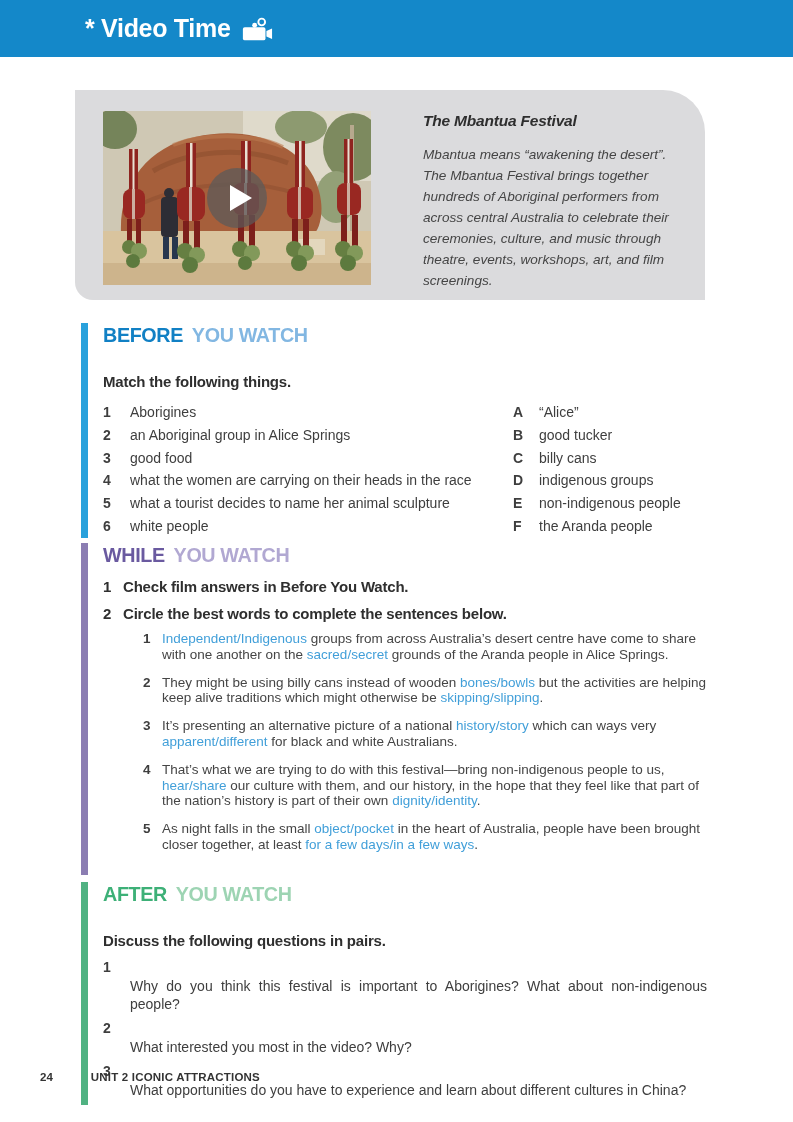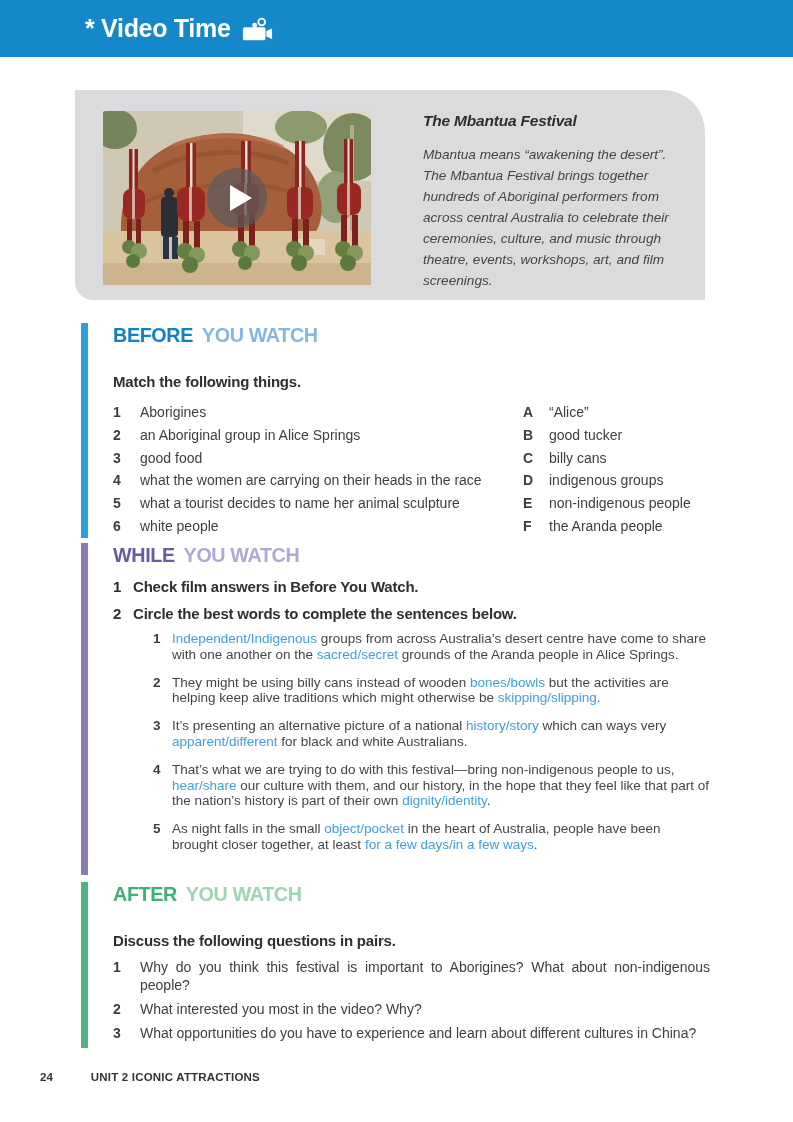--- a/index.html
+++ b/index.html
@@ -20,21 +20,21 @@
   .thumb { position:absolute; left:28px; top:21px; width:268px; height:174px;
            overflow:hidden; cursor:pointer; }
   .thumb svg.scene { display:block; width:100%; height:100%; }
   .play-overlay { position:absolute; left:50%; top:50%; width:62px; height:62px;
                   transform:translate(-50%,-50%); }
   .video-text { position:absolute; left:348px; top:22px; width:270px; }
   .video-text h2 { font-size:15.5px; font-weight:bold; color:#2e2e2e; letter-spacing:-0.2px; }
   .video-text p { margin-top:14px; font-size:13.6px; line-height:21px; color:#454545; }
 
   
-  .sec { position:absolute; left:81px; width:629px; border-left:7px solid #0f172a; padding-left:25px; }
+  .sec { position:absolute; left:81px; width:629px; border-left:7px solid #0f172a; padding-left:15px; }
   .sec-title { font-size:21px; font-weight:bold; letter-spacing:-0.4px; white-space:nowrap;
                transform:scaleX(.94); transform-origin:0 50%; }
   .sec-title .light { margin-left:4px; }
   .instruction { margin-top:26px; font-size:15px; font-weight:bold; color:#2f2f2f; letter-spacing:-0.2px; }
 
   .sec-before { top:323px; min-height:197px; border-left-color:var(--before-bar,#29a1dc); }
   .sec-before .strong { color:var(--before-strong,#1180c4); }
   .sec-before .light  { color:var(--before-light,#82b7e2); }
 
   .sec-while { top:543px; min-height:332px; border-left-color:var(--while-bar,#8b7db2); }
@@ -61,21 +61,21 @@
   .sentence-list { margin-top:6px; margin-left:40px; }
   .sentence-row { display:flex; font-size:13.5px; line-height:15.8px; margin-bottom:12px; color:#454545; }
   .sentence-row .num { width:19px; flex:none; font-weight:bold; color:#3e3e3e; }
   .sentence-row p { width:548px; }
   .choice { color:var(--choice-blue,#419fd9); }
 
   
   .question-list { margin-top:9px; }
   .question-row { display:flex; font-size:14px; line-height:18px; margin-bottom:6px; color:#3e3e3e; }
   .question-row .num { width:27px; flex:none; font-weight:bold; }
-  .question-row p { width:577px; text-align:justify; }
+  .question-row p { width:577px; text-align:justify;margin-top:19px; }
 
   
   .footer { position:absolute; left:40px; top:1071px; display:flex; align-items:baseline;
             font-size:11.5px; color:#333; }
   .footer .pagenum { font-weight:bold; }
   .footer .unit { margin-left:38px; font-weight:bold; letter-spacing:0.2px; }
 </style>
 </head>
 <body>
 

